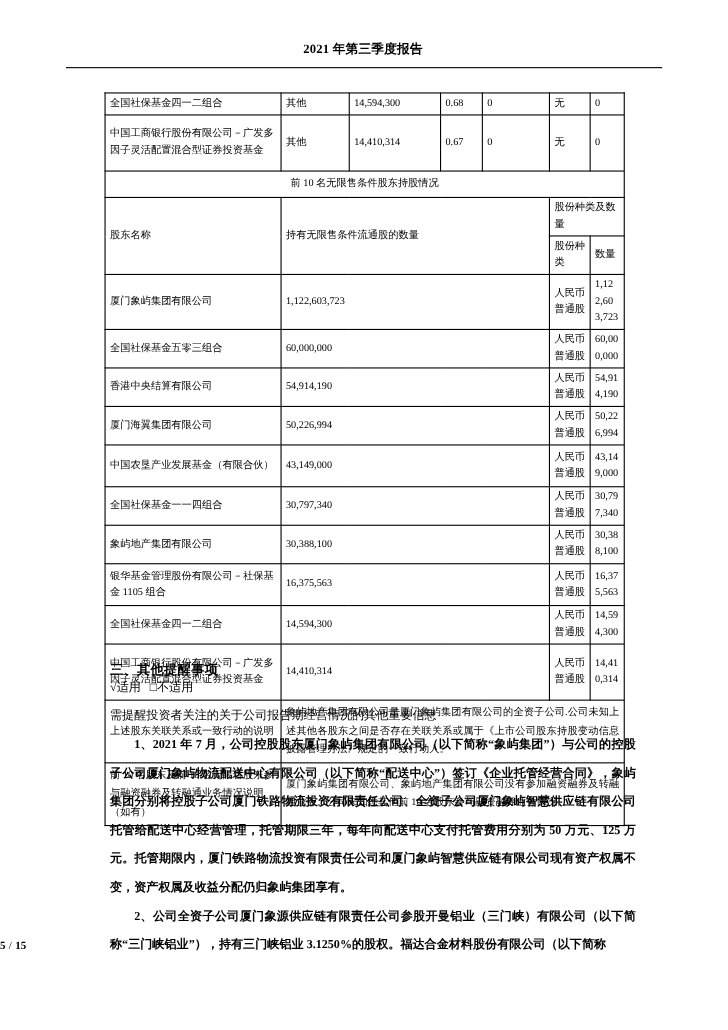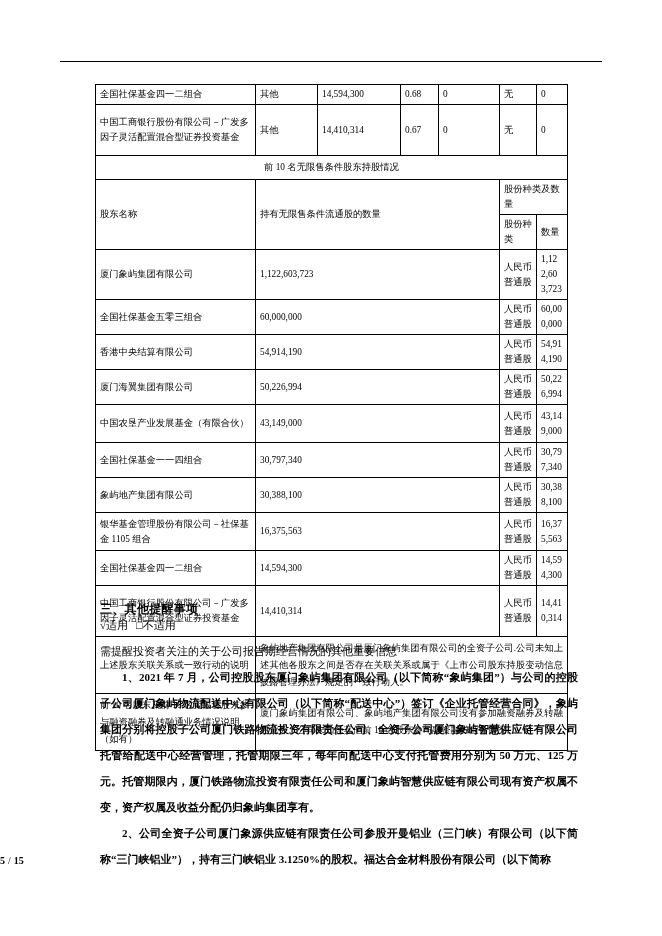--- a/index.html
+++ b/index.html
@@ -116,20 +116,23 @@
     font-size: 10px;
     font-weight: bold;
   }
   .footer .sep { margin: 0 3px; font-weight: normal; }
 </style>
 </head>
 <body>
 
 <div class="page">
 
+  <div class="header">
+    <span class="header-title">2021 年第三季度报告</span>
+  </div>
   <div class="header-rule"></div>
 
   <table class="tbl" id="table-top">
     <colgroup>
       <col style="width:160px">
       <col style="width:62px">
       <col style="width:83px">
       <col style="width:38px">
       <col style="width:61px">
       <col style="width:37px">

